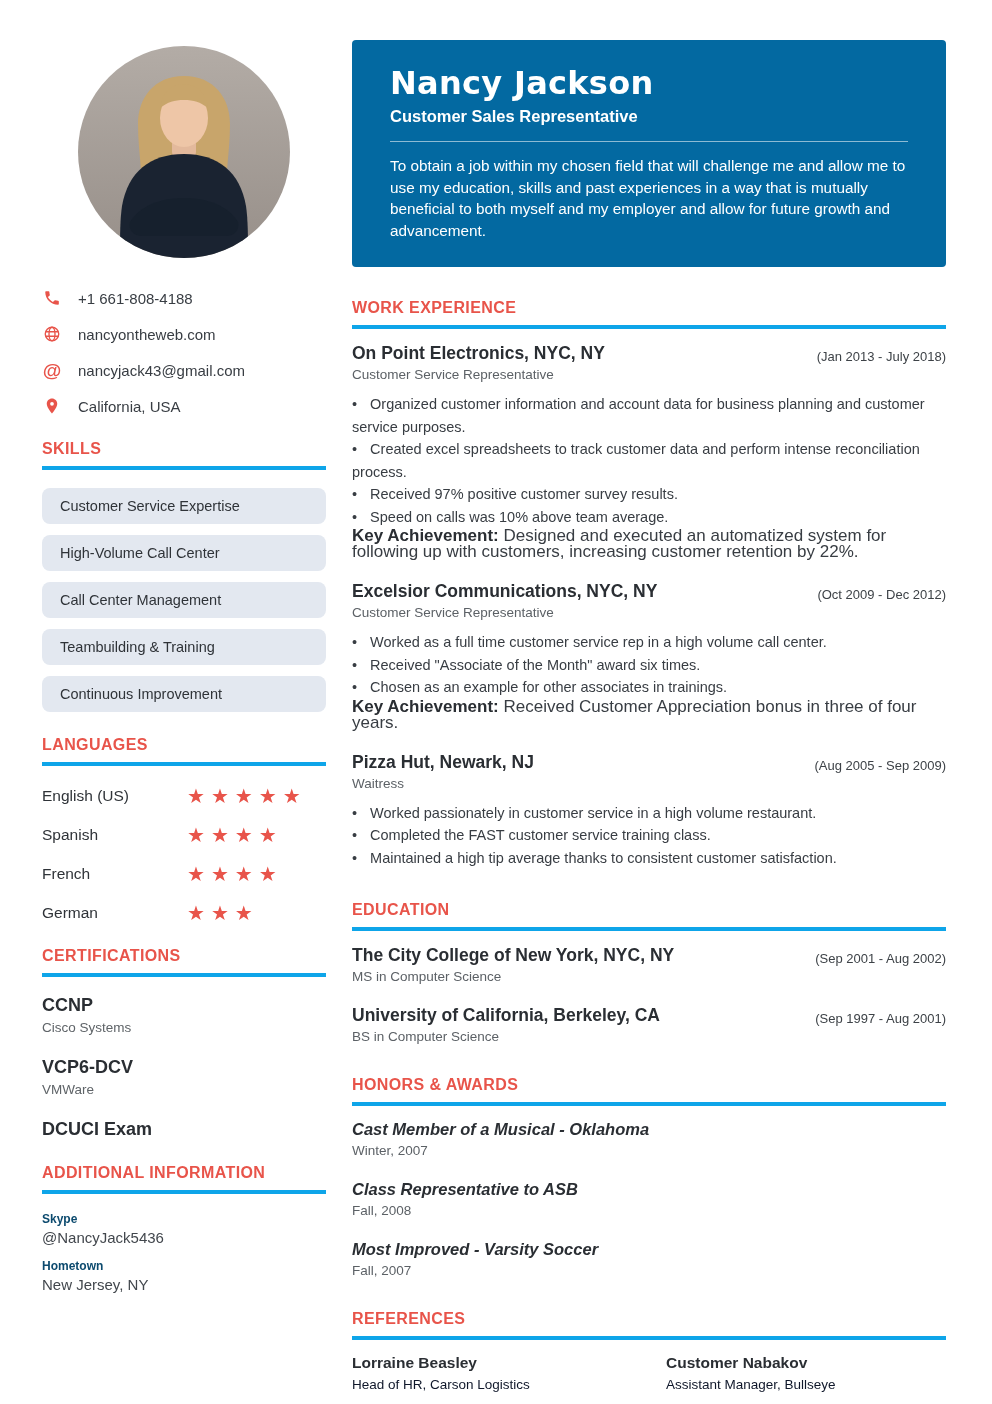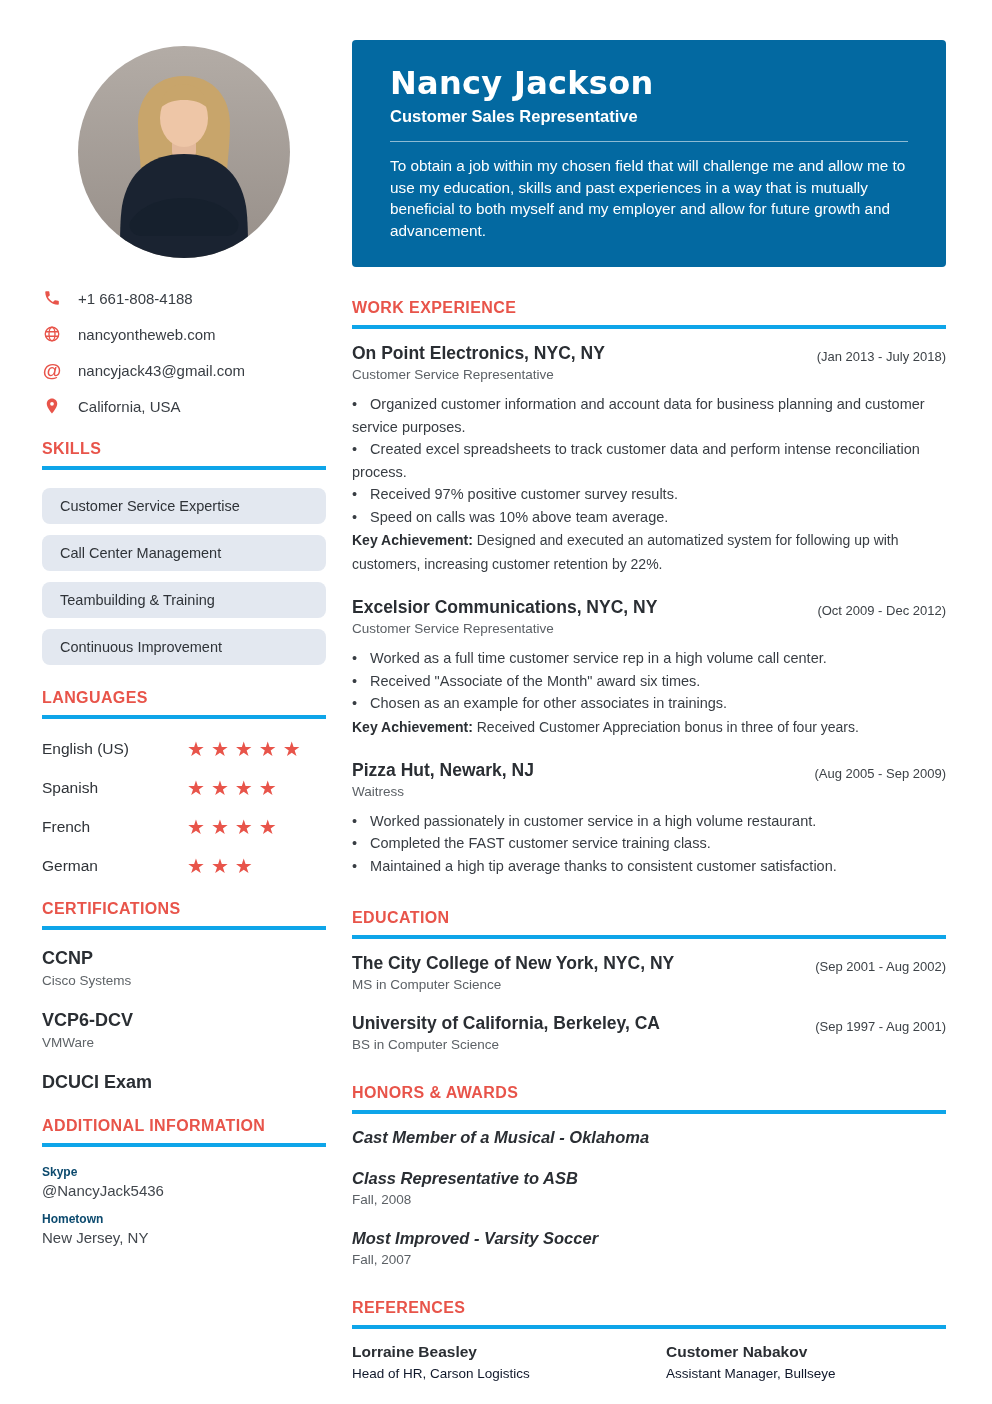--- a/index.html
+++ b/index.html
@@ -55,21 +55,21 @@
   .main-section-head { margin-bottom:14px; }
 
   .job { margin-bottom:21px; }
   .entry-header { display:flex; justify-content:space-between; align-items:flex-end; }
   .entry-title { font-size:17.5px; font-weight:700; color:#2a2e33; }
   .entry-date { font-size:13px; color:#3d4247; white-space:nowrap; padding-left:12px; }
   .entry-sub { font-size:13.5px; color:#5c6166; margin-top:3px; }
   .bullets { margin-top:11px; }
   .bullet { font-size:14.5px; line-height:22.5px; color:#383d43; }
   .bullet::before { content:"•"; margin-right:13px; }
-  .key-line { font-size:14px; line-height:24px; color:#383d43; }
+  .key-line { font-size:17px; line-height:16px; color:#383d43; }
   .key-line strong { color:#2a2e33; }
 
   .edu-entry { margin-bottom:21px; }
 
   .honor-item { margin-bottom:22px; }
   .honor-title { font-size:16.5px; font-weight:700; color:#2a2e33;font-style:italic; }
   .honor-date { font-size:13.5px; color:#5c6166; margin-top:4px; }
 
   .ref-grid { display:grid; grid-template-columns:314px 1fr; }
   .ref-name { font-size:15.5px; font-weight:700; color:#2a2e33; }
@@ -135,20 +135,21 @@
               <path d="M12 2C8.1 2 5 5.1 5 9c0 5.2 7 13 7 13s7-7.8 7-13c0-3.9-3.1-7-7-7zm0 9.5A2.5 2.5 0 1 1 12 6.5a2.5 2.5 0 0 1 0 5z"></path>
             </svg>
         </span>
         <span class="contact-text">California, USA</span>
       </div>
     </div>
 
     <div class="side-section-head">SKILLS</div>
     <div class="skill-pills">
       <div class="skill-pill">Customer Service Expertise</div>
+      <div class="skill-pill">High-Volume Call Center</div>
       <div class="skill-pill">Call Center Management</div>
       <div class="skill-pill">Teambuilding &amp; Training</div>
       <div class="skill-pill">Continuous Improvement</div>
     </div>
 
     <div class="side-section-head">LANGUAGES</div>
     <div class="lang-list">
       <div class="lang-row">
         <span class="lang-name">English (US)</span>
         <span class="lang-stars">★★★★★</span>
@@ -269,20 +270,21 @@
         </div>
         <div class="entry-sub">BS in Computer Science</div>
       </div>
     </div>
 
     <div class="main-section">
       <div class="main-section-head">HONORS &amp; AWARDS</div>
 
       <div class="honor-item">
         <div class="honor-title">Cast Member of a Musical - Oklahoma</div>
+        <div class="honor-date">Winter, 2007</div>
       </div>
       <div class="honor-item">
         <div class="honor-title">Class Representative to ASB</div>
         <div class="honor-date">Fall, 2008</div>
       </div>
       <div class="honor-item">
         <div class="honor-title">Most Improved - Varsity Soccer</div>
         <div class="honor-date">Fall, 2007</div>
       </div>
     </div>

